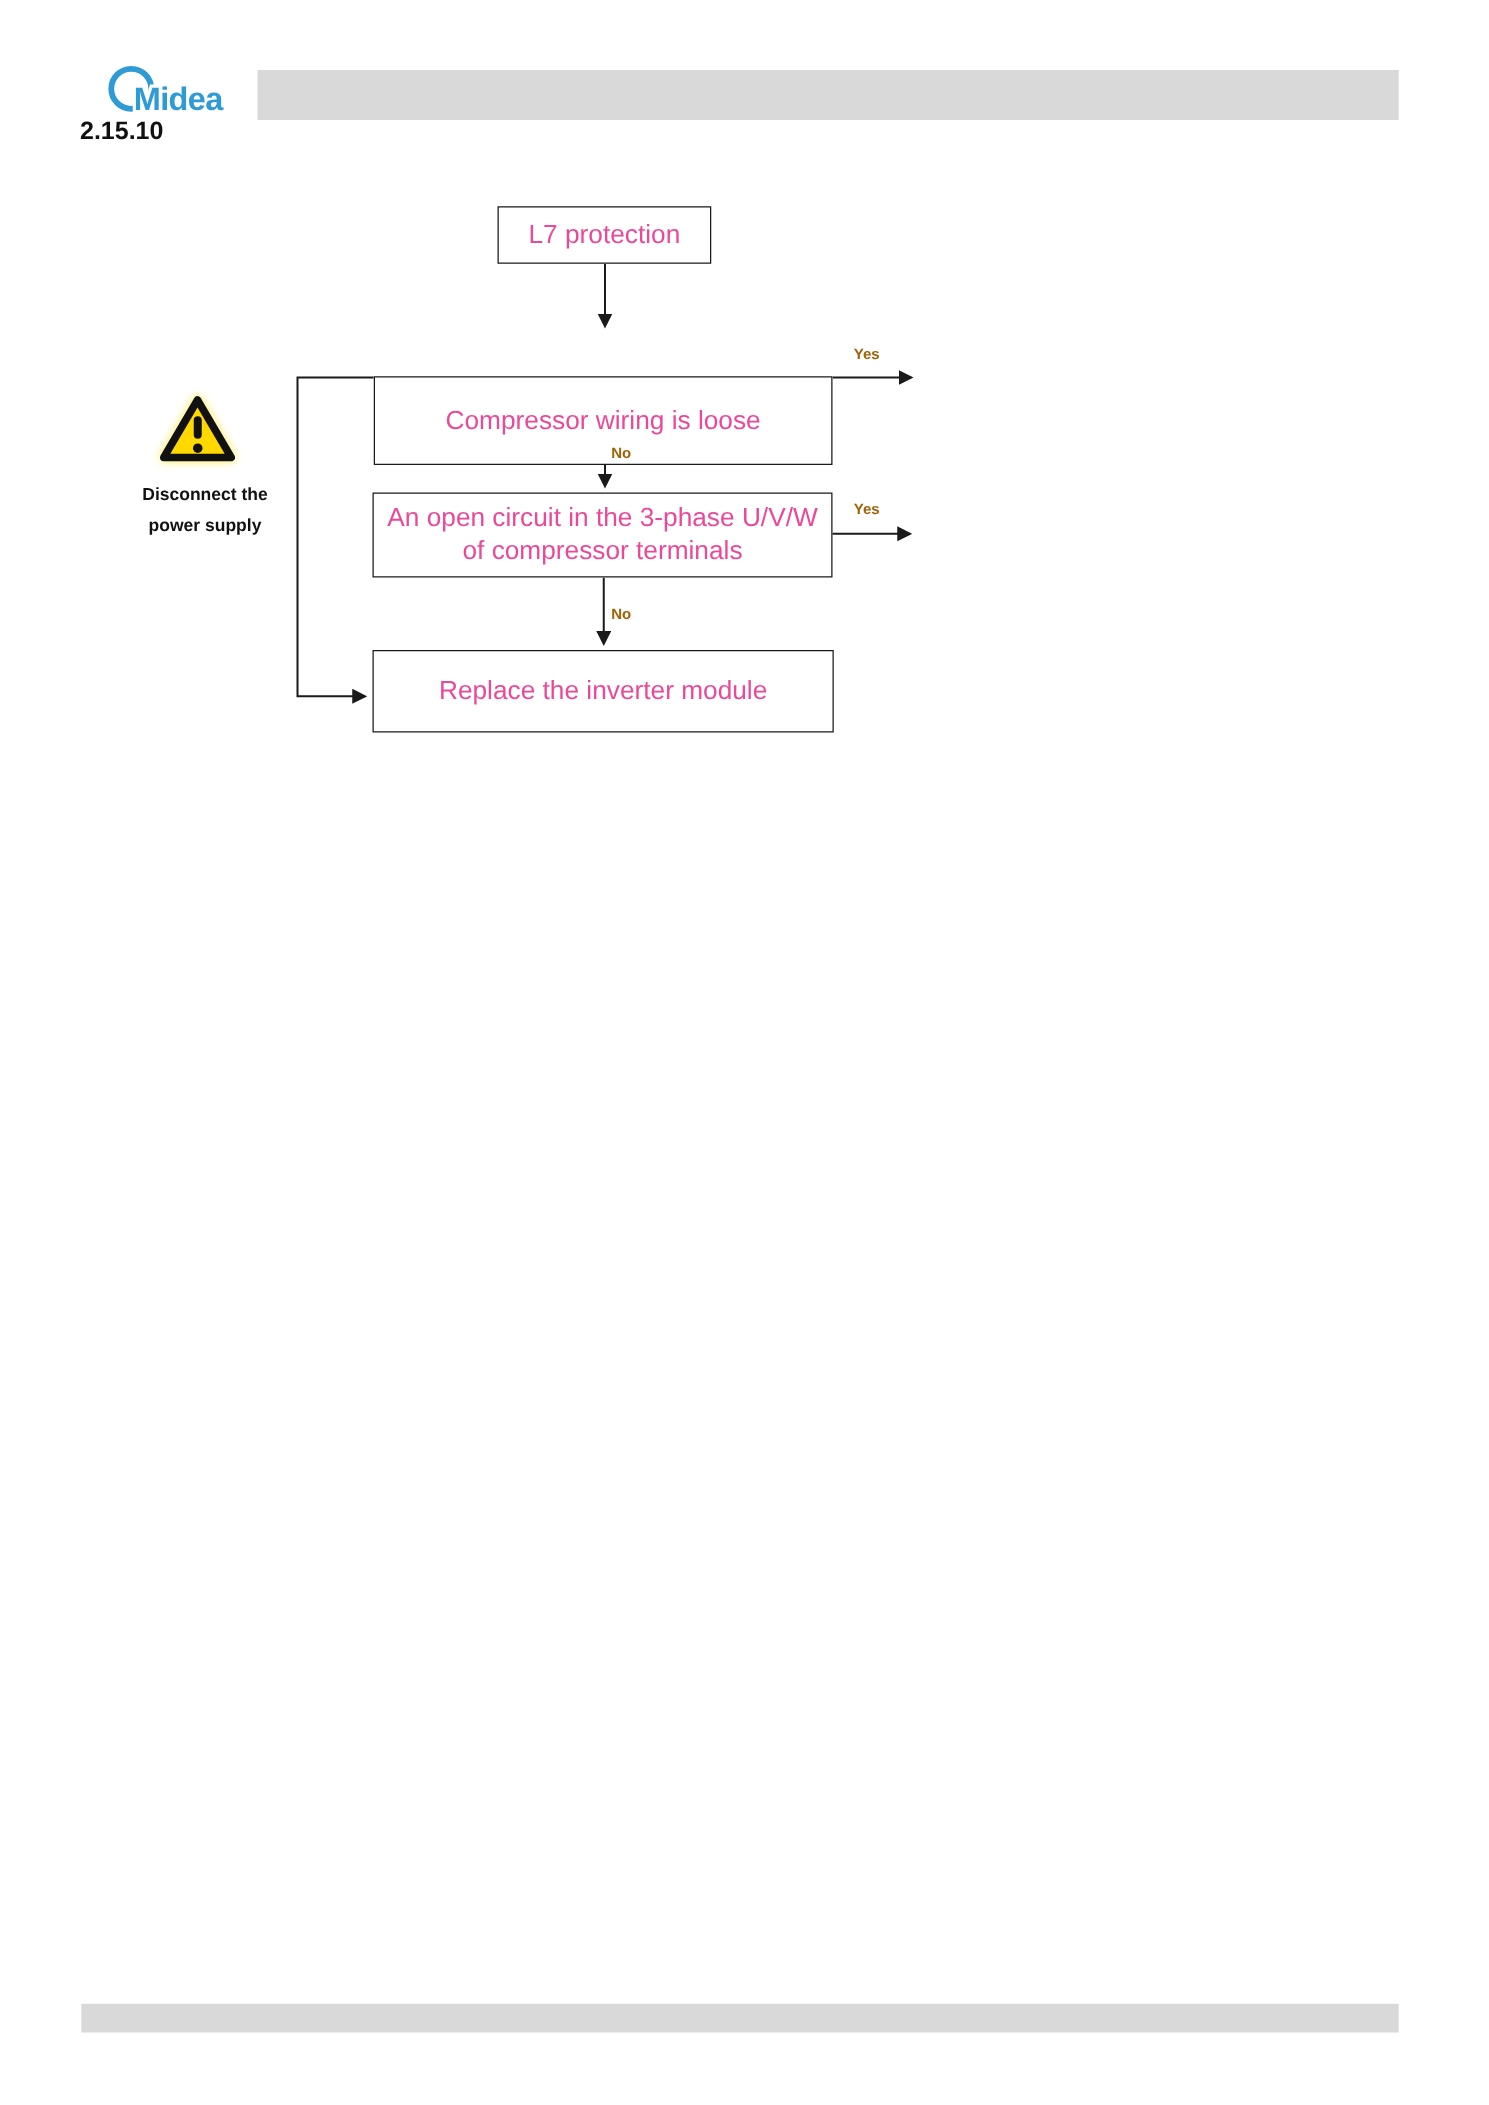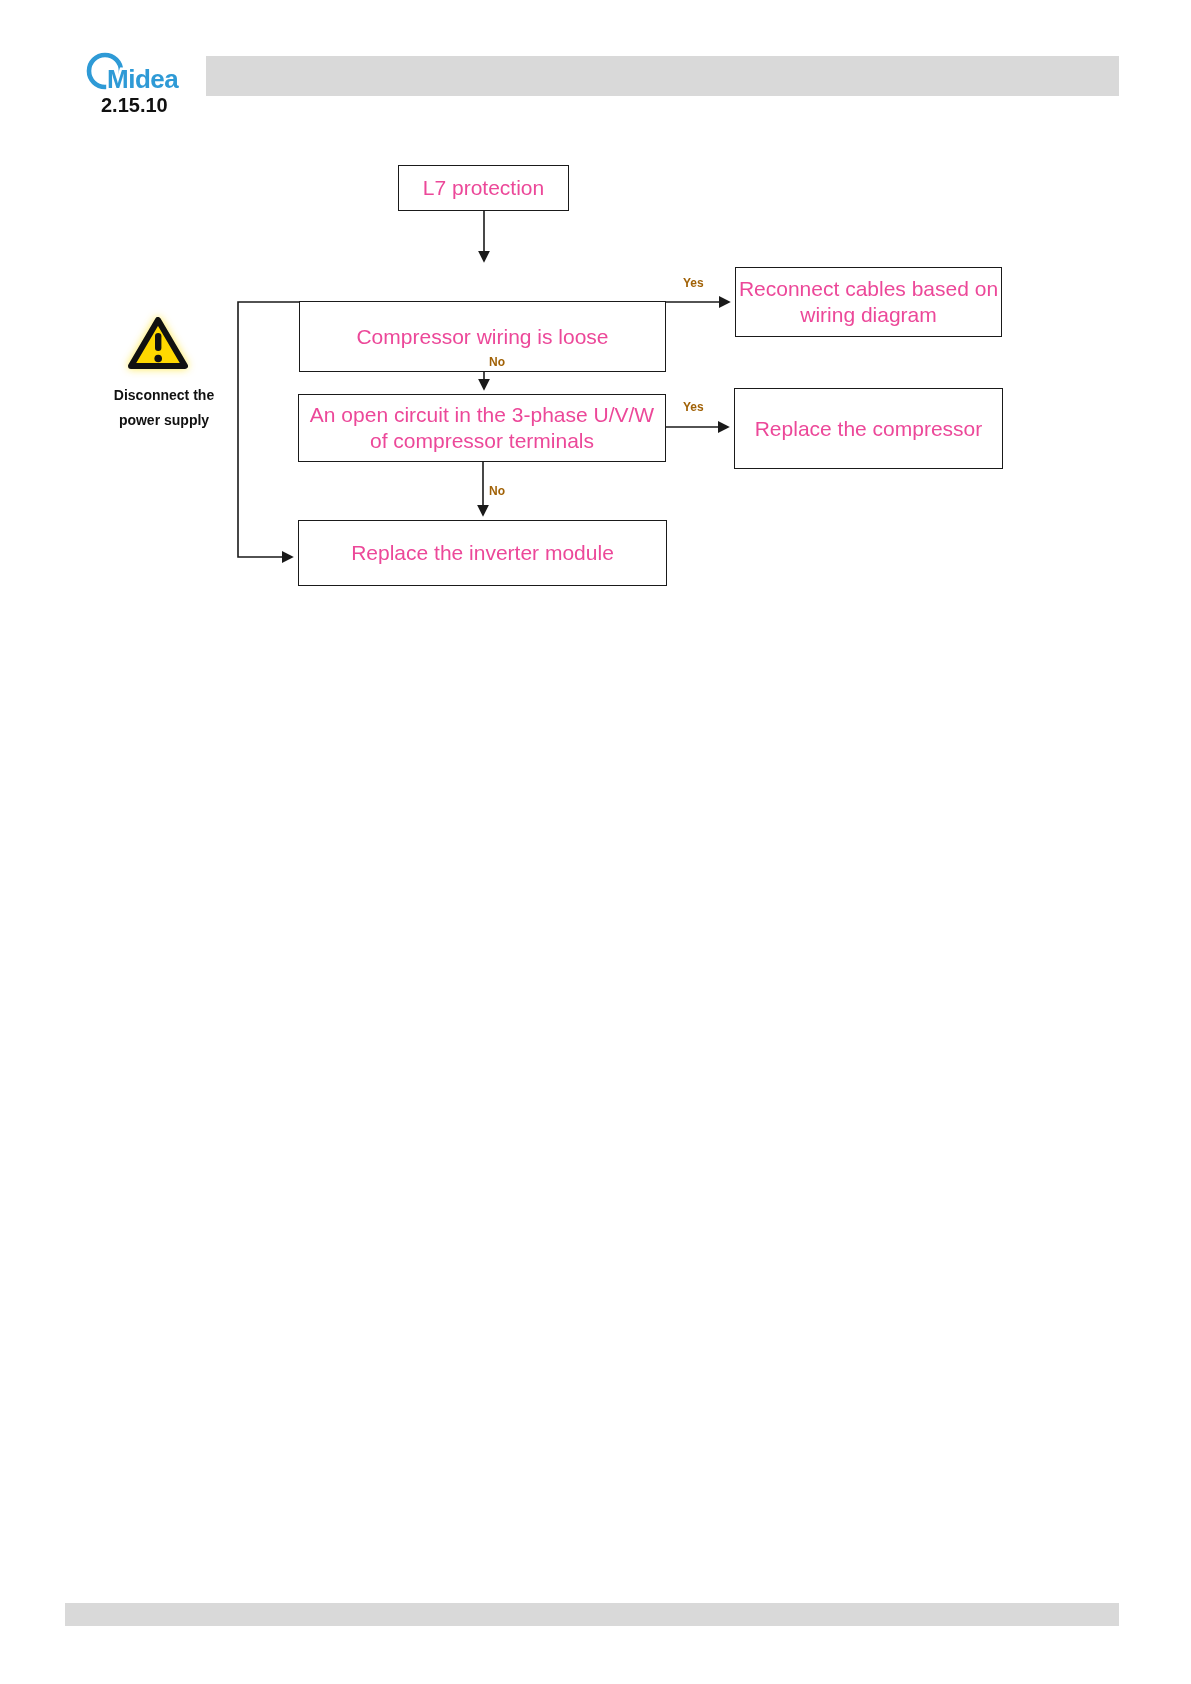--- a/index.html
+++ b/index.html
@@ -14,21 +14,21 @@
   }
 
   
   .logo-svg { position: absolute; left: 86px; top: 50px; }
   .header-bar {
     position: absolute; left: 206px; top: 56px;
     width: 913px; height: 40px; background: #d9d9d9;
   }
   .section-number {
     position: absolute; left: 64px; top: 94px;
-    font-size: 20px; font-weight: bold; color: #111; margin-left: 37px;
+    font-size: 20px; font-weight: bold; color: #111;
   }
 
   
   .node {
     position: absolute;
     background: #ffffff;
     border: 1.6px solid #1a1a1a;
     display: flex; flex-direction: column;
     align-items: center; justify-content: center;
     text-align: center;
@@ -98,33 +98,26 @@
   </svg>
 
   <div class="node node-start">
     <span>L7 protection</span>
   </div>
 
   <div class="node node-d1">
     <span>Compressor wiring is loose</span>
   </div>
 
-  <div class="node node-a1">
-    <span>Reconnect cables based on</span>
-    <span>wiring diagram</span>
-  </div>
 
   <div class="node node-d2">
     <span>An open circuit in the 3-phase U/V/W</span>
     <span>of compressor terminals</span>
   </div>
 
-  <div class="node node-a2">
-    <span>Replace the compressor</span>
-  </div>
 
   <div class="node node-final">
     <span>Replace the inverter module</span>
   </div>
 
   <span class="edge-label yes1">Yes</span>
   <span class="edge-label yes2">Yes</span>
   <span class="edge-label no1">No</span>
   <span class="edge-label no2">No</span>
 

